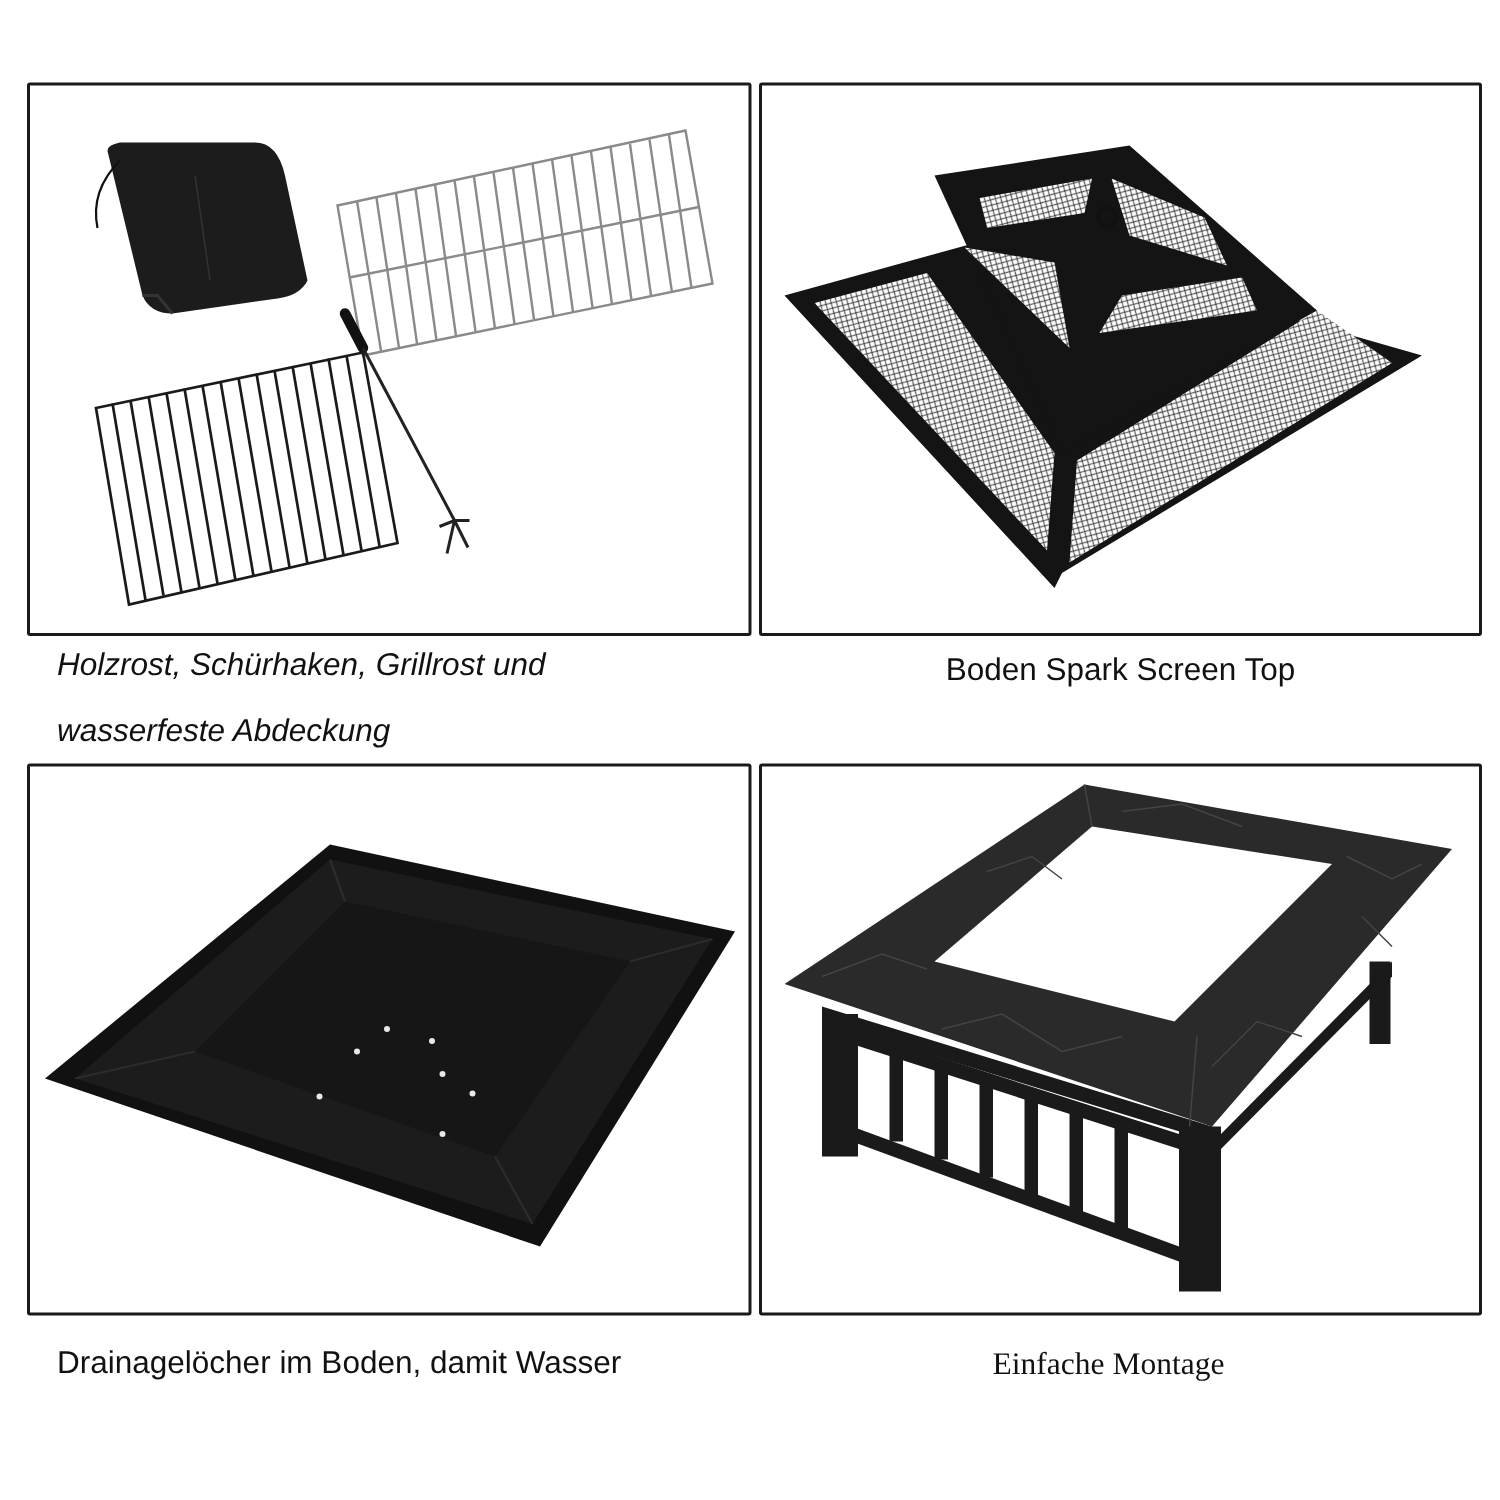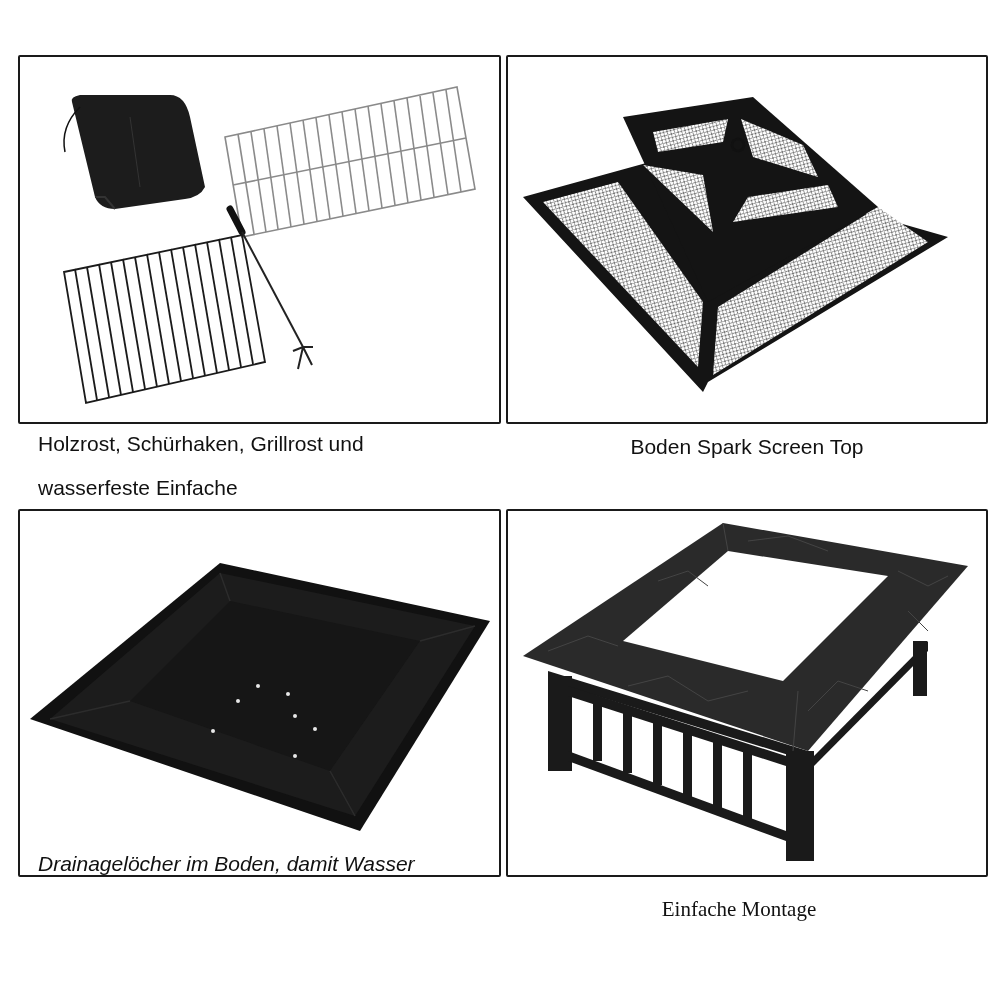--- a/index.html
+++ b/index.html
@@ -64,23 +64,23 @@
       <line x1="139" y1="195" x2="161" y2="324"></line>
       <line x1="151" y1="192" x2="173" y2="321"></line>
       <line x1="163" y1="190" x2="185" y2="319"></line>
       <line x1="175" y1="187" x2="197" y2="316"></line>
       <line x1="187" y1="185" x2="209" y2="313"></line>
       <line x1="199" y1="182" x2="221" y2="310"></line>
       <line x1="211" y1="180" x2="233" y2="307"></line>
     </g>
   </svg>
 </div>
-<div class="caption" style="left:38px; top:422px; width:460px;">
+<div class="caption" style="left:38px; top:422px; width:460px;font-style:italic;">
   <div>Holzrost, Schürhaken, Grillrost und</div>
-  <div>wasserfeste Einfache</div>
+  <div>wasserfeste Abdeckung</div>
 </div>
 
 <div class="panel" style="left:506px; top:55px; width:482px; height:369px;">
   <svg width="478" height="365">
     <defs>
       <pattern id="mesh" width="5" height="5" patternUnits="userSpaceOnUse" patternTransform="rotate(30)">
         <rect width="5" height="5" fill="#ffffff"></rect>
         <path d="M0 0 L5 5 M5 0 L0 5" stroke="#444" stroke-width="0.7"></path>
       </pattern>
     </defs>
@@ -119,21 +119,21 @@
       <circle cx="238" cy="175" r="2"></circle>
       <circle cx="268" cy="183" r="2"></circle>
       <circle cx="218" cy="190" r="2"></circle>
       <circle cx="275" cy="205" r="2"></circle>
       <circle cx="193" cy="220" r="2"></circle>
       <circle cx="295" cy="218" r="2"></circle>
       <circle cx="275" cy="245" r="2"></circle>
     </g>
   </svg>
 </div>
-<div class="caption" style="left:38px; top:842px; width:460px;font-style:italic;">
+<div class="caption" style="left:38px; top:887px; width:460px;">
   <div>Drainagelöcher im Boden, damit Wasser</div>
 </div>
 
 <div class="panel" style="left:506px; top:509px; width:482px; height:368px;">
   <svg width="478" height="364">
     <g>
 
       <rect x="195" y="45" width="16" height="80" fill="#1a1a1a"></rect>
       <rect x="210" y="60" width="180" height="8" fill="#1a1a1a"></rect>
       <rect x="210" y="110" width="180" height="8" fill="#1a1a1a"></rect>

